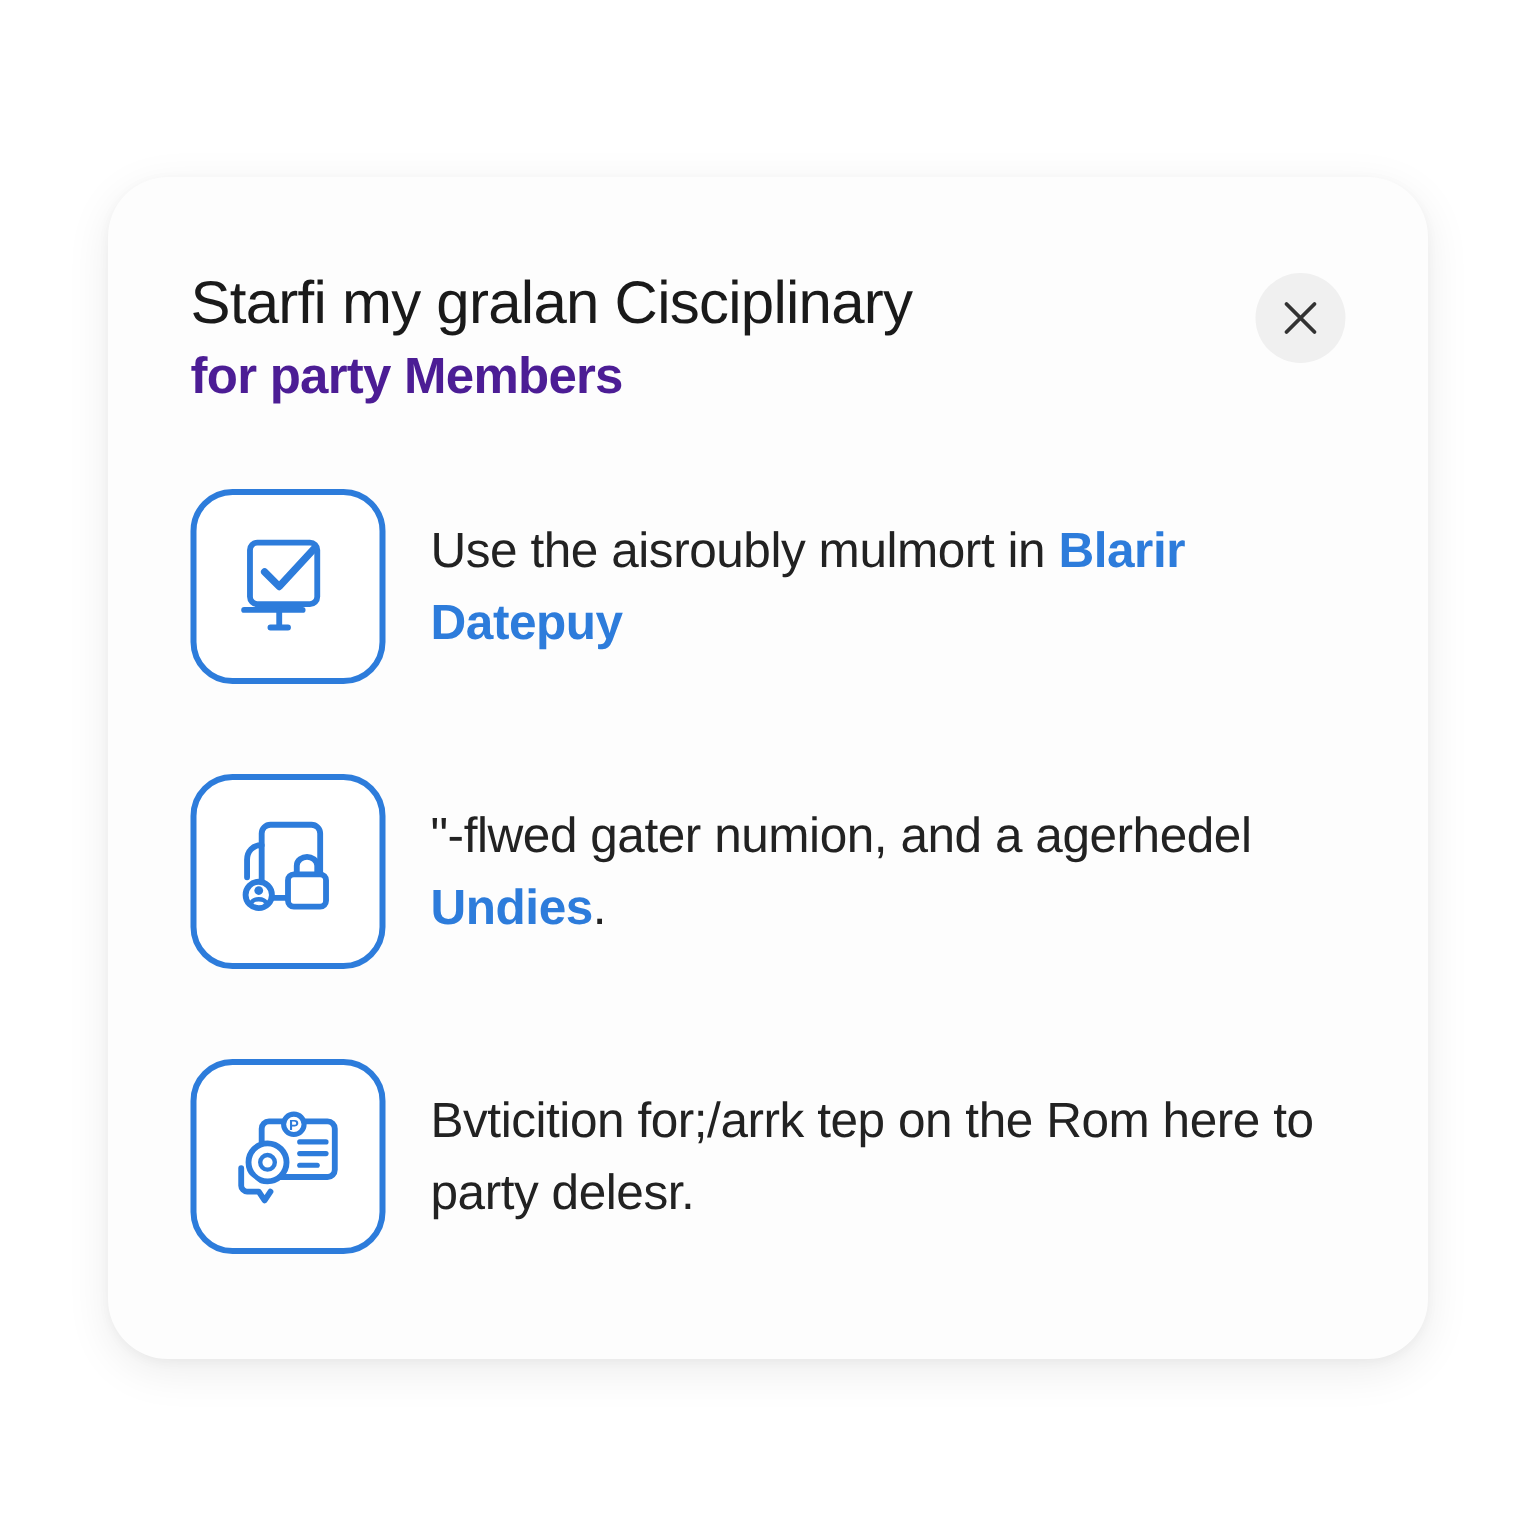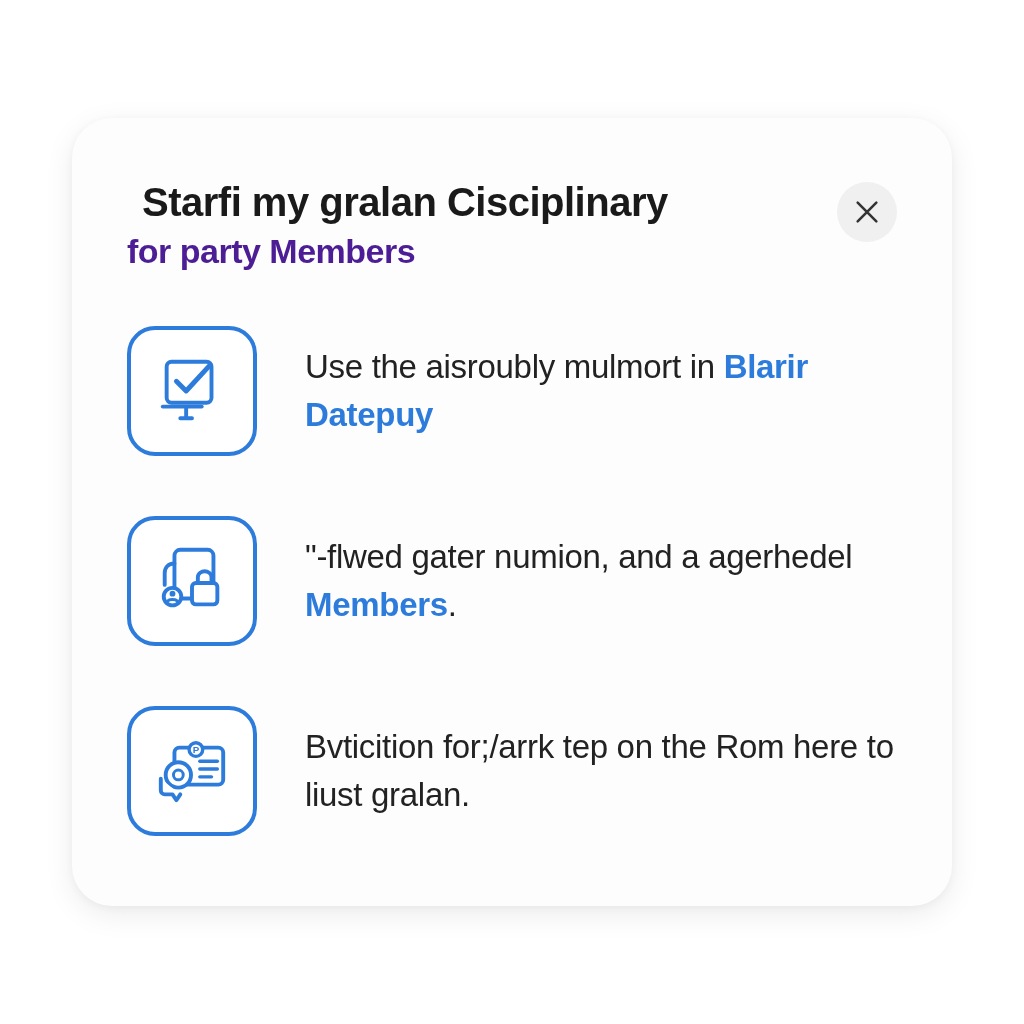--- a/index.html
+++ b/index.html
@@ -22,25 +22,24 @@
     }
     .header {
       display: flex;
       justify-content: space-between;
       align-items: flex-start;
       margin-bottom: 55px;
     }
     .title-block { flex: 1; }
     .title {
       font-size: 40px;
-      font-weight: 700;
+      font-weight: 400;
       color: #1a1a1a;
       line-height: 1.2;
       letter-spacing: -0.5px;
-      margin-left: 15px;
     }
     .subtitle {
       font-size: 34px;
       font-weight: 700;
       color: #4c1d95;
       margin-top: 6px;
       letter-spacing: -0.5px;
     }
     .close-btn {
       width: 60px;
@@ -52,21 +51,21 @@
       justify-content: center;
       cursor: pointer;
       flex-shrink: 0;
       margin-top: 4px;
     }
     .close-btn svg { width: 28px; height: 28px; }
     .items { display: flex; flex-direction: column; gap: 60px; }
     .item {
       display: flex;
       align-items: center;
-      gap: 48px;
+      gap: 30px;
     }
     .icon-wrap {
       width: 130px;
       height: 130px;
       border-radius: 28px;
       border: 4px solid #2d7cdb;
       display: flex;
       align-items: center;
       justify-content: center;
       position: relative;
@@ -147,38 +146,38 @@
           <rect x="22" y="8" width="40" height="50" rx="6" fill="none" stroke="#2d7cdb" stroke-width="4"></rect>
           <path d="M22 22 C16 22 12 26 12 32 L12 44" fill="none" stroke="#2d7cdb" stroke-width="4" stroke-linecap="round"></path>
           <rect x="40" y="42" width="26" height="22" rx="4" fill="#fff" stroke="#2d7cdb" stroke-width="4"></rect>
           <path d="M46 42 L46 36 C46 32 50 30 53 30 C56 30 60 32 60 36 L60 42" fill="none" stroke="#2d7cdb" stroke-width="4"></path>
           <circle cx="20" cy="56" r="9" fill="#fff" stroke="#2d7cdb" stroke-width="4"></circle>
           <circle cx="20" cy="53" r="3" fill="#2d7cdb"></circle>
           <path d="M15 62 C15 58 25 58 25 62" fill="none" stroke="#2d7cdb" stroke-width="3"></path>
         </svg>
       </div>
       <div class="item-text">
-        <span>"-flwed gater numion, and a agerhedel </span><span class="link-text">Members</span><span>.</span>
+        <span>"-flwed gater numion, and a agerhedel </span><span class="link-text">Undies</span><span>.</span>
       </div>
     </div>
 
     <div class="item">
       <div class="icon-wrap">
         <span class="blob blob-teal"></span>
         <svg width="82" height="78" viewBox="0 0 84 80">
           <rect x="24" y="16" width="50" height="38" rx="5" fill="none" stroke="#2d7cdb" stroke-width="4"></rect>
           <circle cx="46" cy="18" r="7" fill="#fff" stroke="#2d7cdb" stroke-width="3.5"></circle>
           <text x="46" y="22" font-size="10" text-anchor="middle" fill="#2d7cdb" font-weight="bold">P</text>
           <line x1="50" y1="30" x2="68" y2="30" stroke="#2d7cdb" stroke-width="3.5" stroke-linecap="round"></line>
           <line x1="50" y1="38" x2="68" y2="38" stroke="#2d7cdb" stroke-width="3.5" stroke-linecap="round"></line>
           <line x1="50" y1="46" x2="62" y2="46" stroke="#2d7cdb" stroke-width="3.5" stroke-linecap="round"></line>
           <circle cx="28" cy="44" r="13" fill="#fff" stroke="#2d7cdb" stroke-width="4"></circle>
           <circle cx="28" cy="44" r="5" fill="none" stroke="#2d7cdb" stroke-width="3"></circle>
           <path d="M10 48 L10 60 C10 62 12 64 14 64 L22 64 L26 70 L30 64" fill="#fff" stroke="#2d7cdb" stroke-width="4" stroke-linejoin="round" stroke-linecap="round"></path>
         </svg>
       </div>
       <div class="item-text">
-        <span>Bvticition for;/arrk tep on the Rom here to liust gralan.</span><span class="link-text"></span><span></span>
+        <span>Bvticition for;/arrk tep on the Rom here to party delesr.</span><span class="link-text"></span><span></span>
       </div>
     </div>
 
   </div>
 </div>
 
 </body></html>

